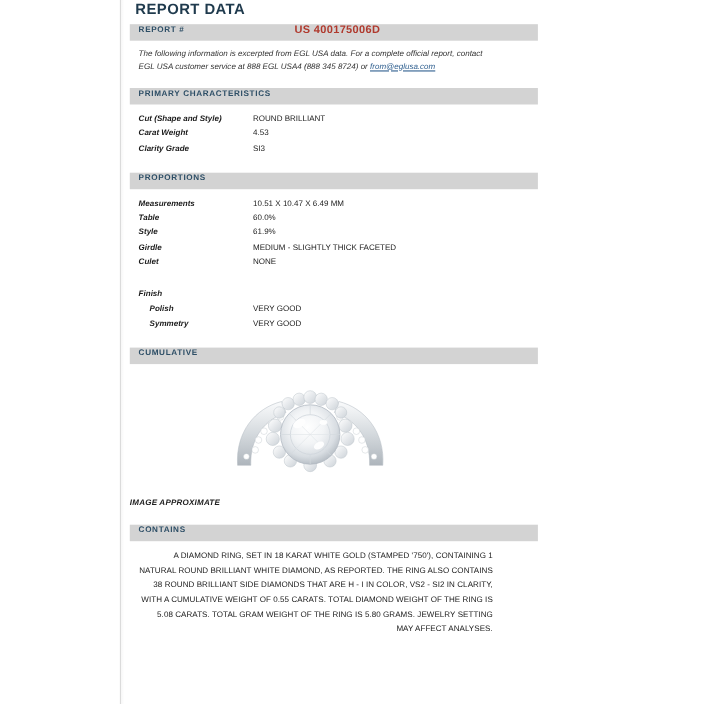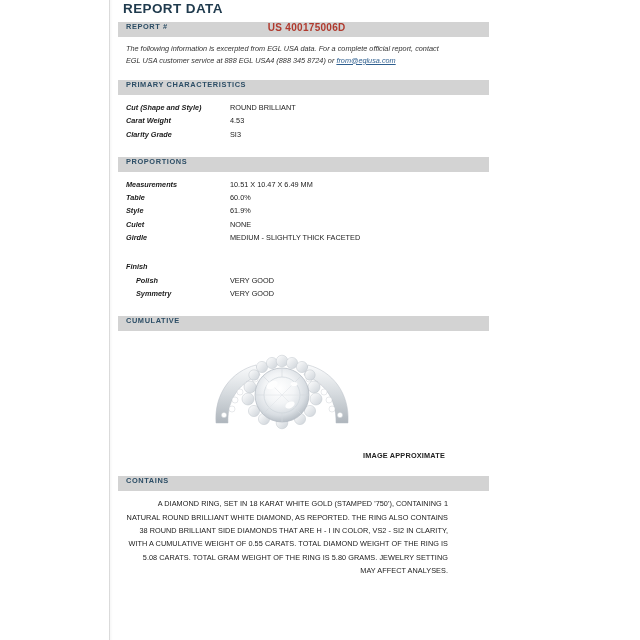--- a/index.html
+++ b/index.html
@@ -117,23 +117,24 @@
     width: auto;
   }
 
   .photo-wrap {
     text-align: center;
     width: 327px;
     padding-top: 8px;
   }
   .photo-caption {
     font-size: 7.3px;
+    font-style: italic;
     font-weight: bold;
     color: #222;
-    text-align: right;
+    text-align: left;
     width: 327px;
     margin-top: 6px;
     margin-bottom: 16px;
     letter-spacing: 0.2px;
   }
 
   .comments {
     font-size: 7.3px;
     color: #1a1a1a;
     line-height: 13.4px;
@@ -198,26 +199,26 @@
       </div>
       <div class="row">
         <span class="k">Table</span>
         <span class="v">60.0%</span>
       </div>
       <div class="row">
         <span class="k">Style</span>
         <span class="v">61.9%</span>
       </div>
       <div class="row">
+        <span class="k">Girdle</span>
+        <span class="v">MEDIUM - SLIGHTLY THICK FACETED</span>
+      </div>
+      <div class="row">
         <span class="k">Culet</span>
         <span class="v">NONE</span>
-      </div>
-      <div class="row">
-        <span class="k">Girdle</span>
-        <span class="v">MEDIUM - SLIGHTLY THICK FACETED</span>
       </div>
     </div>
 
     <div class="rows">
       <div class="row head-only">
         <span class="k">Finish</span>
       </div>
       <div class="row indent">
         <span class="k">Polish</span>
         <span class="v">VERY GOOD</span>

